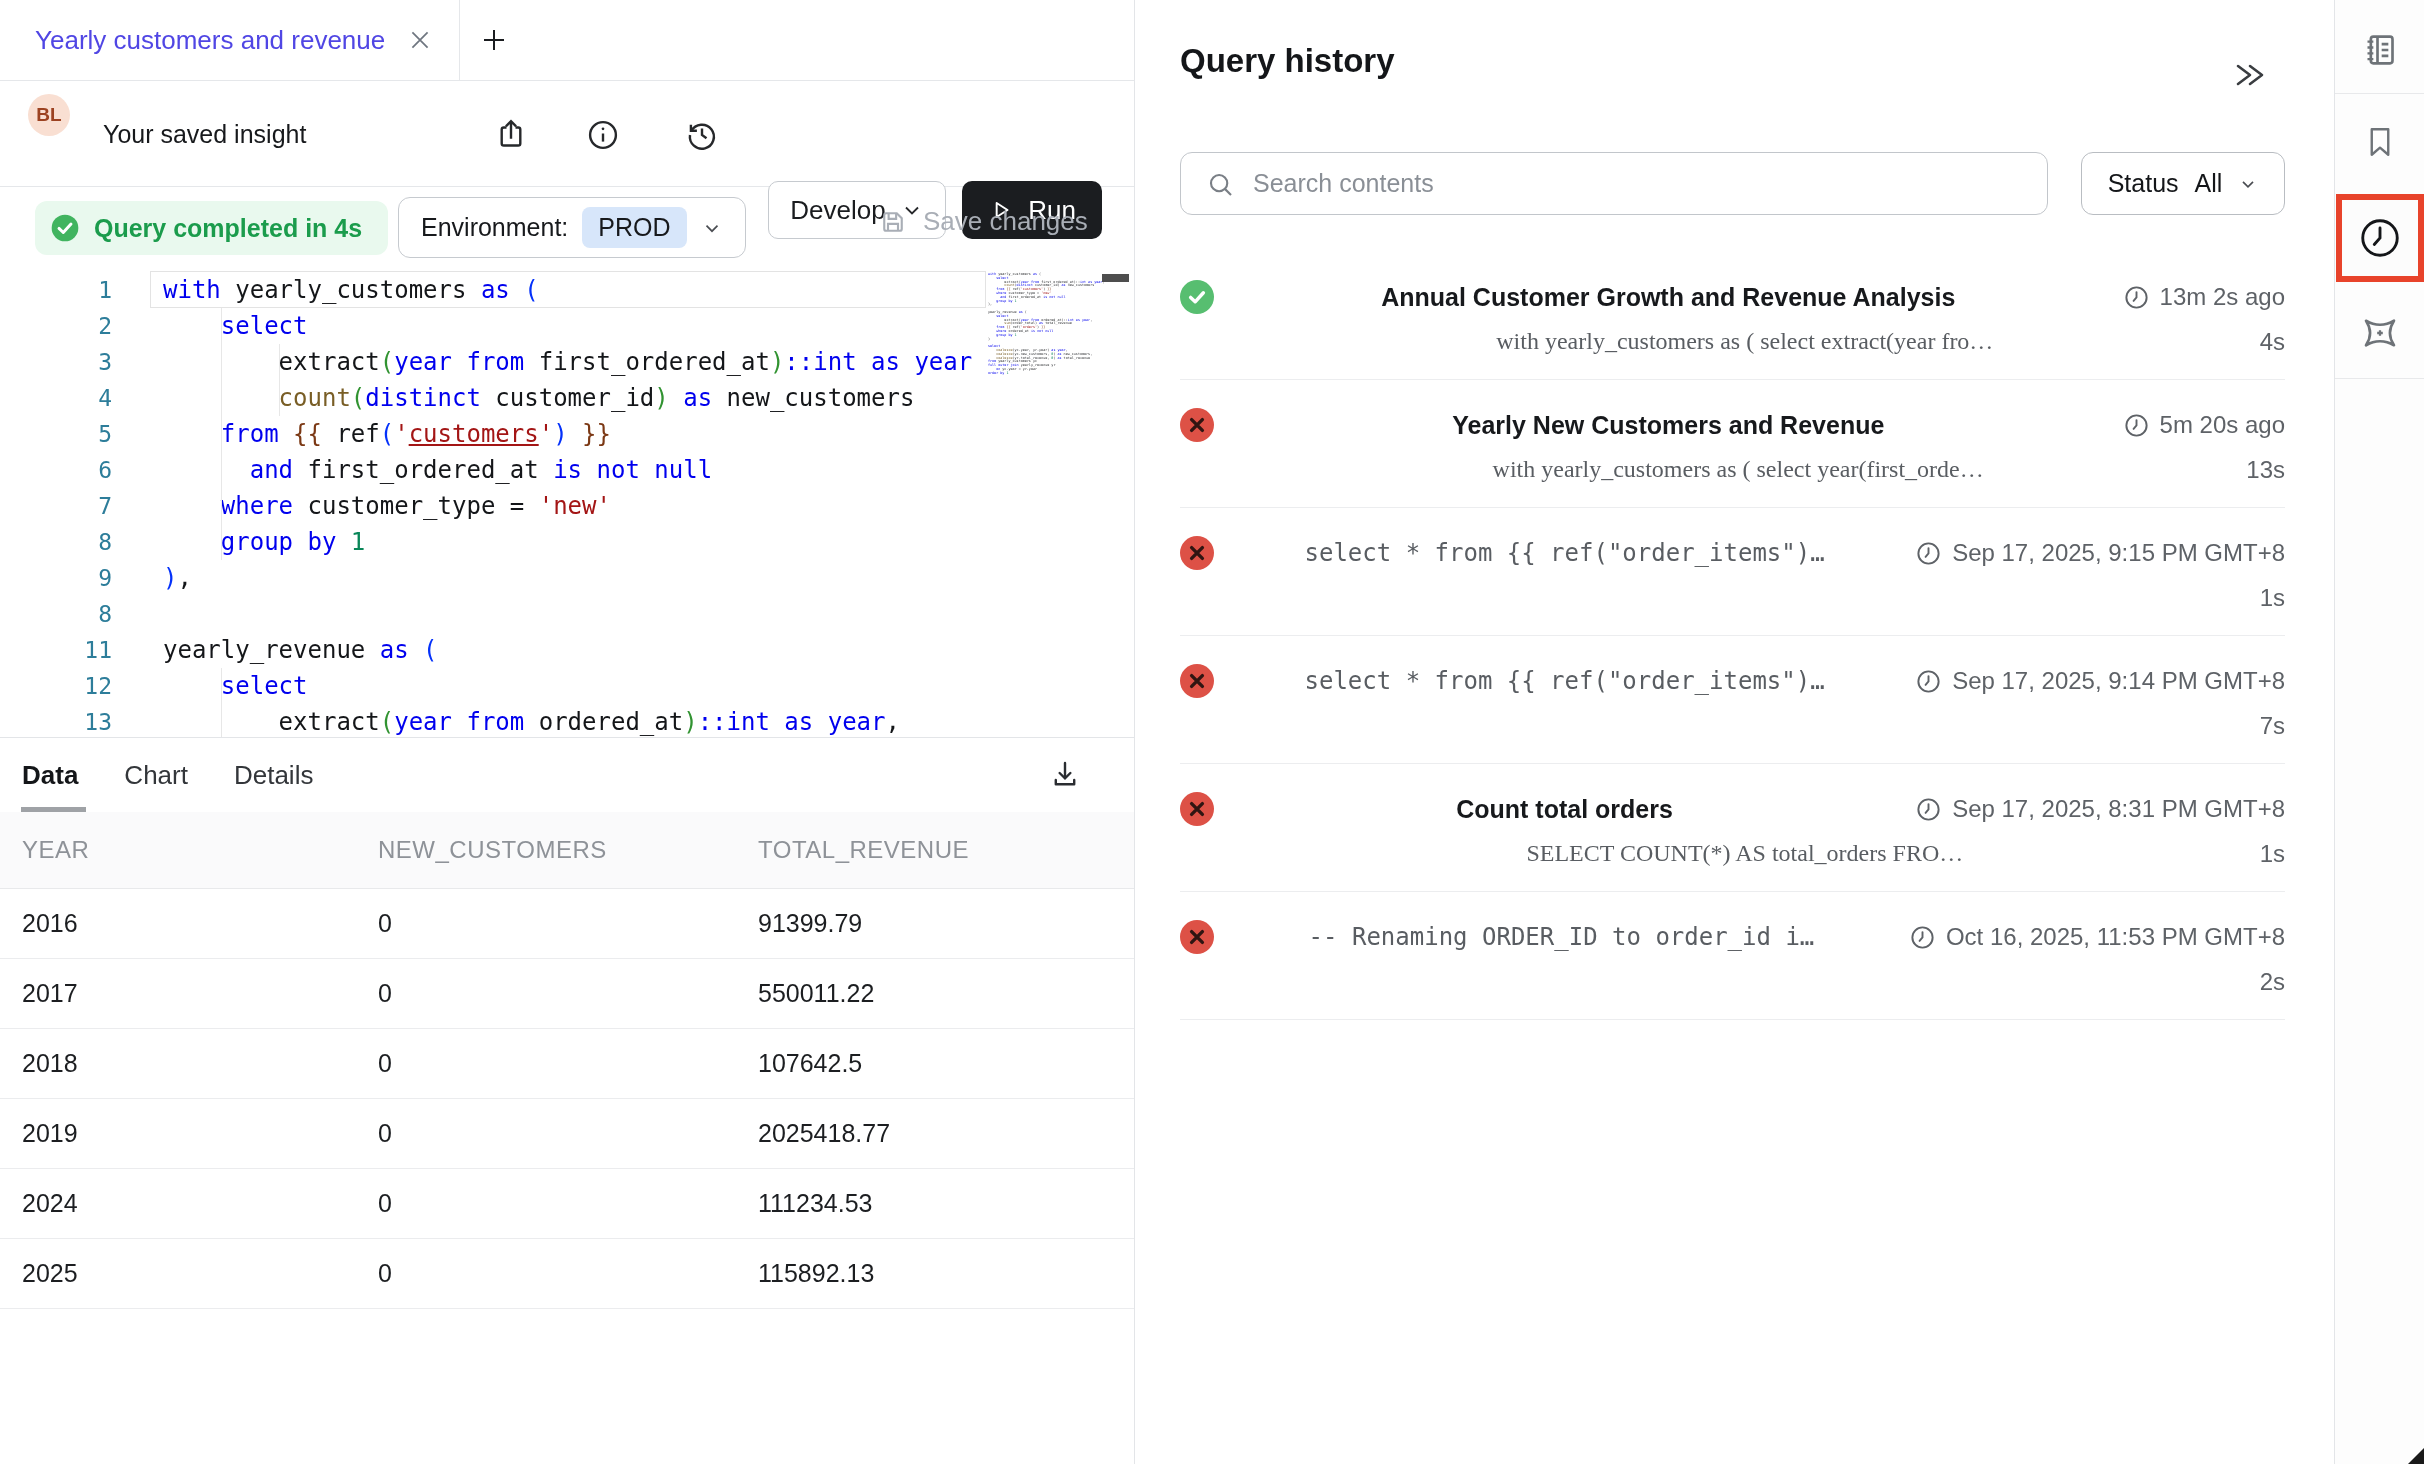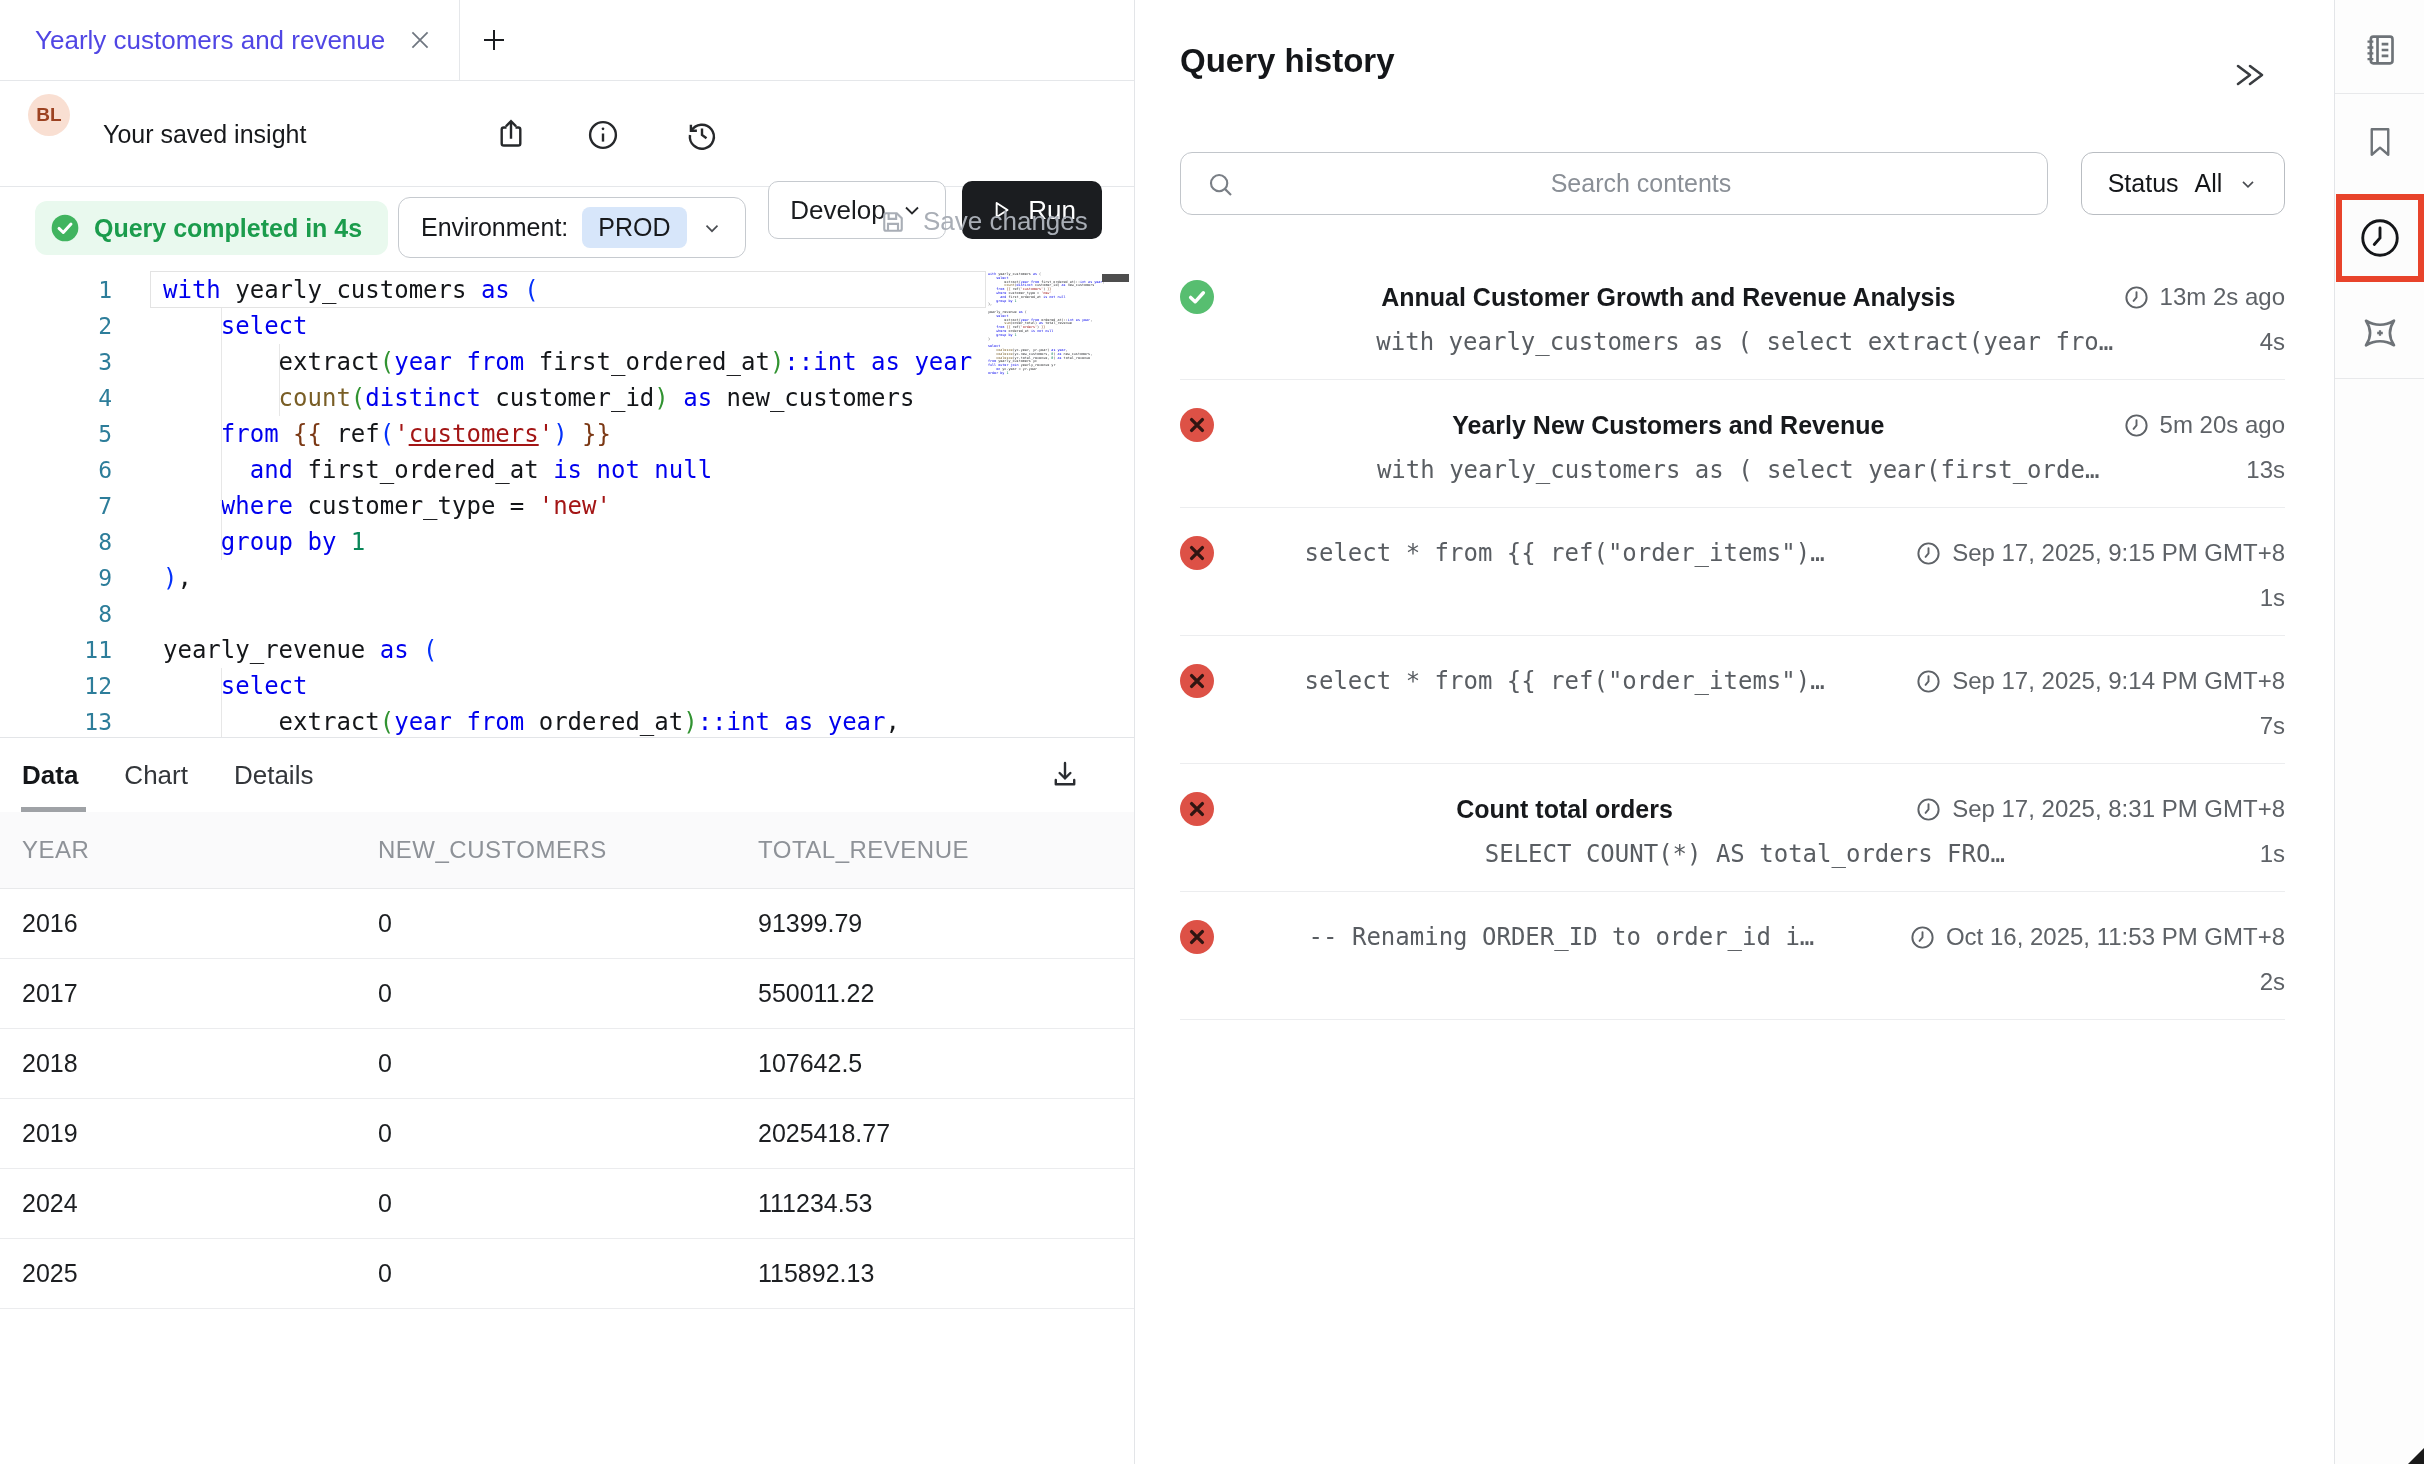--- a/index.html
+++ b/index.html
@@ -72,37 +72,37 @@
   .data-table th:nth-child(2), .data-table td:nth-child(2) { width:380px; }
 
   
   .right-panel { position:absolute; left:1136px; top:0; width:1198px; height:1464px; background:#fff; }
   .panel-title { position:absolute; left:44px; top:42px; font-size:33px; font-weight:600; color:#141619; }
   .collapse { position:absolute; right:66px; top:58px; width:40px; height:34px; cursor:pointer; }
   .search-row { position:absolute; left:44px; right:49px; top:152px; display:flex; gap:33px; }
   .search-box { position:relative; flex:1; height:63px; border:1.5px solid #C2C6CB; border-radius:12px; background:#fff; }
   .search-box svg { position:absolute; left:25px; top:17px; }
   .search-box input { position:absolute; left:72px; top:0; width:calc(100% - 90px); height:100%; border:none; outline:none;
-                      font-size:25px; color:#1a1c1f; font-family:"Liberation Sans", sans-serif; background:transparent;text-align:center; }
+                      font-size:25px; color:#1a1c1f; font-family:"Liberation Sans", sans-serif; background:transparent; }
   .search-box input::placeholder { color:#8A8F96; }
   .status-btn { width:204px; height:63px; border:1.5px solid #B9BDC2; border-radius:12px; background:#fff;
                 display:flex; align-items:center; justify-content:center; gap:16px; cursor:pointer; }
   .status-btn .lbl { font-size:25px; color:#141619; }
 
   .history-list { position:absolute; left:44px; right:49px; top:252px;text-align:center; }
   .h-item { padding:26px 0 23px 0; border-bottom:1px solid #ECEDEF; }
   .h-row1 { display:flex; align-items:center; gap:16px; height:38px; }
   .h-status { flex:0 0 34px; width:34px; height:34px; border-radius:50%; display:flex; align-items:center; justify-content:center; }
   .h-status.success { background:#57BE70; } .h-status.error { background:#DD5146; }
   .h-title { flex:1; font-size:25px; font-weight:600; color:#17191C; white-space:nowrap; overflow:hidden; }
   .h-mono { font-family:"DejaVu Sans Mono", monospace; font-size:24px; color:#595D62; white-space:nowrap; overflow:hidden; }
   .h-row1 .h-mono { flex:1; }
   .h-meta { flex:0 0 auto; display:flex; align-items:center; gap:10px; color:#5E6267; font-size:24px; }
   .h-row2 { display:flex; align-items:flex-start; margin-top:12px; padding-left:50px; }
-  .h-row2 .h-mono { flex:1; }
+  .h-row2 .h-mono { flex:1;font-family:Liberation Serif, serif; }
   .h-duration { flex:0 0 auto; font-size:24px; color:#5E6267; }
 
   
   .icon-strip { position:absolute; left:2334px; top:0; width:90px; height:1464px; background:#FDFDFD; border-left:1px solid #E3E5E8; }
   .strip-item { position:absolute; left:0; width:100%; display:flex; align-items:center; justify-content:center; cursor:pointer; }
   .strip-div { position:absolute; left:0; width:100%; height:1px; background:#E8E9EB; }
   .highlight-box { position:absolute; left:1px; top:194px; width:88px; height:88px; border:6px solid #E8432B; background:#FCFCFC;
                    display:flex; align-items:center; justify-content:center; }
 
   .corner-wedge { position:absolute; right:0; bottom:0; width:0; height:0;

